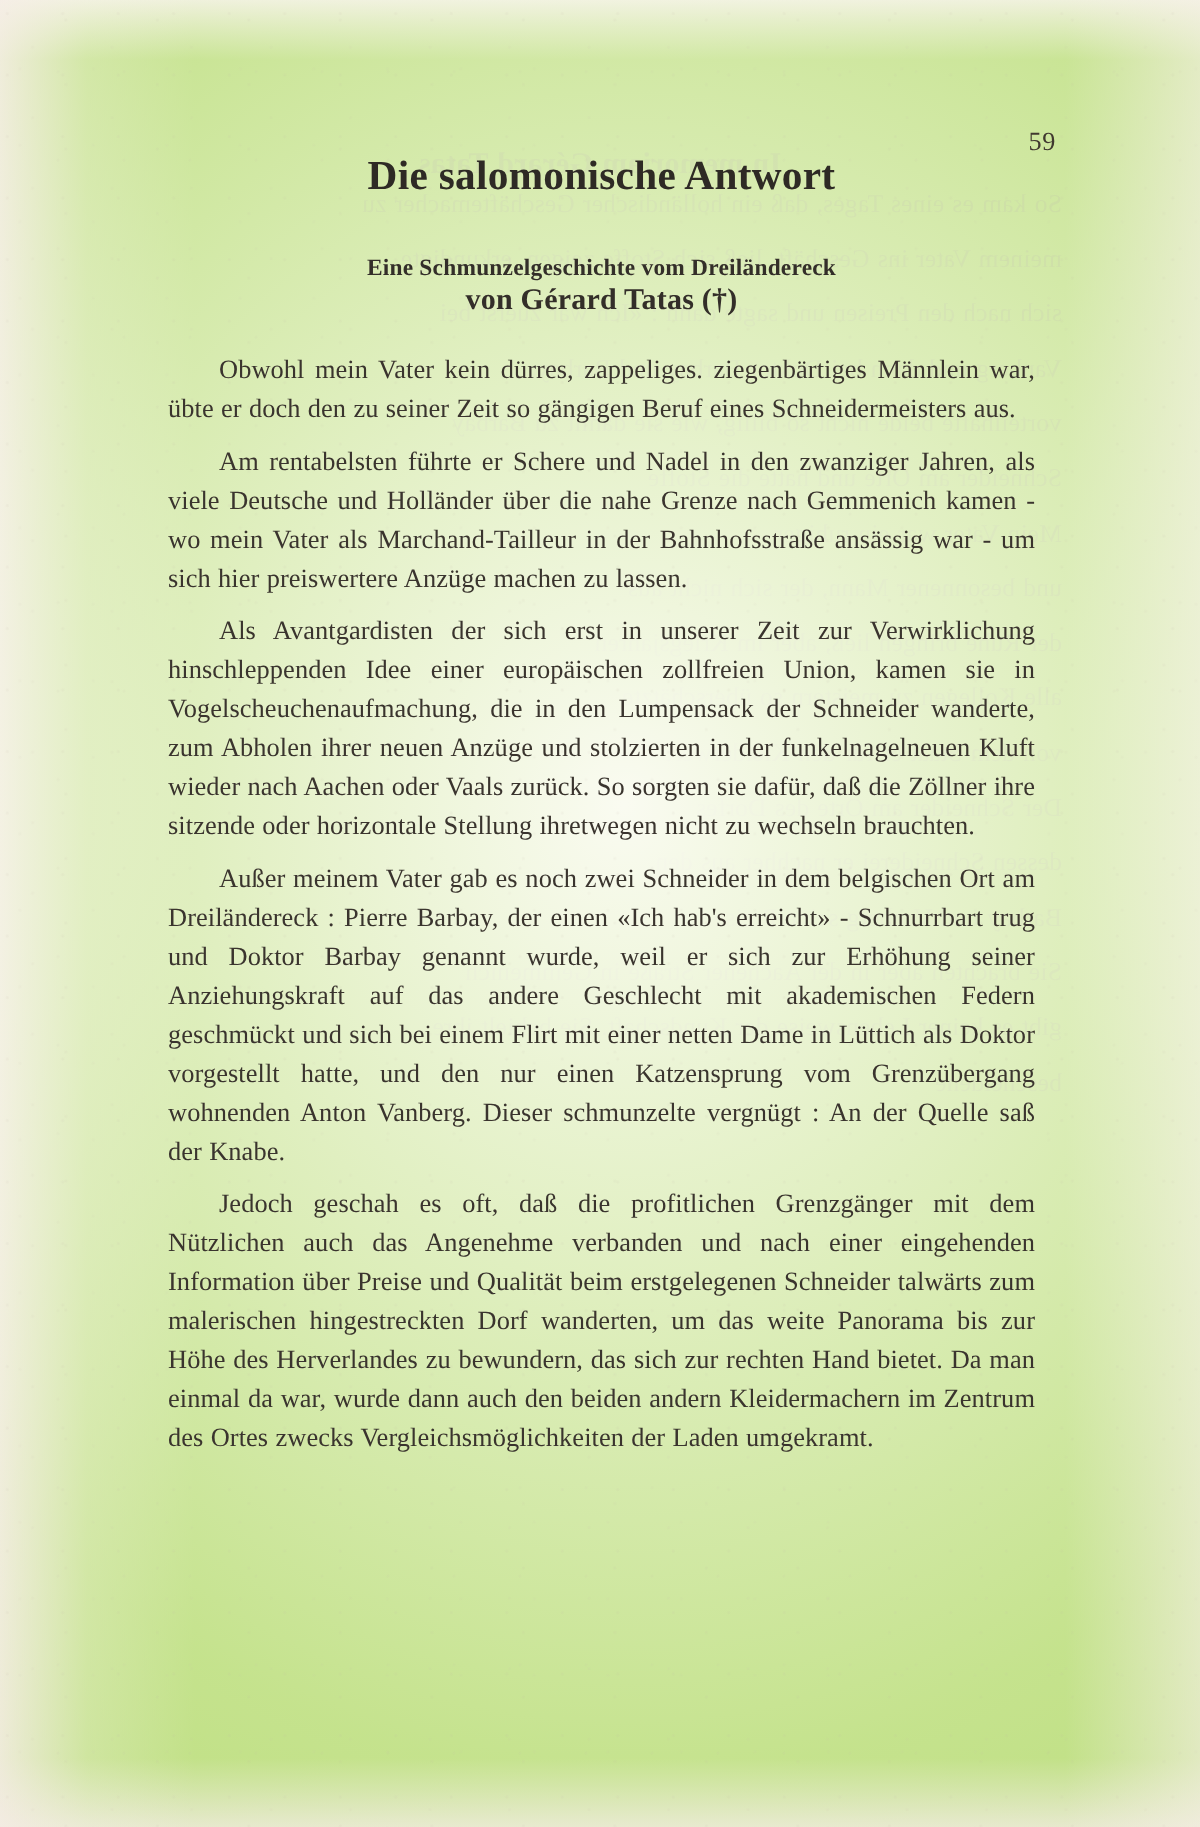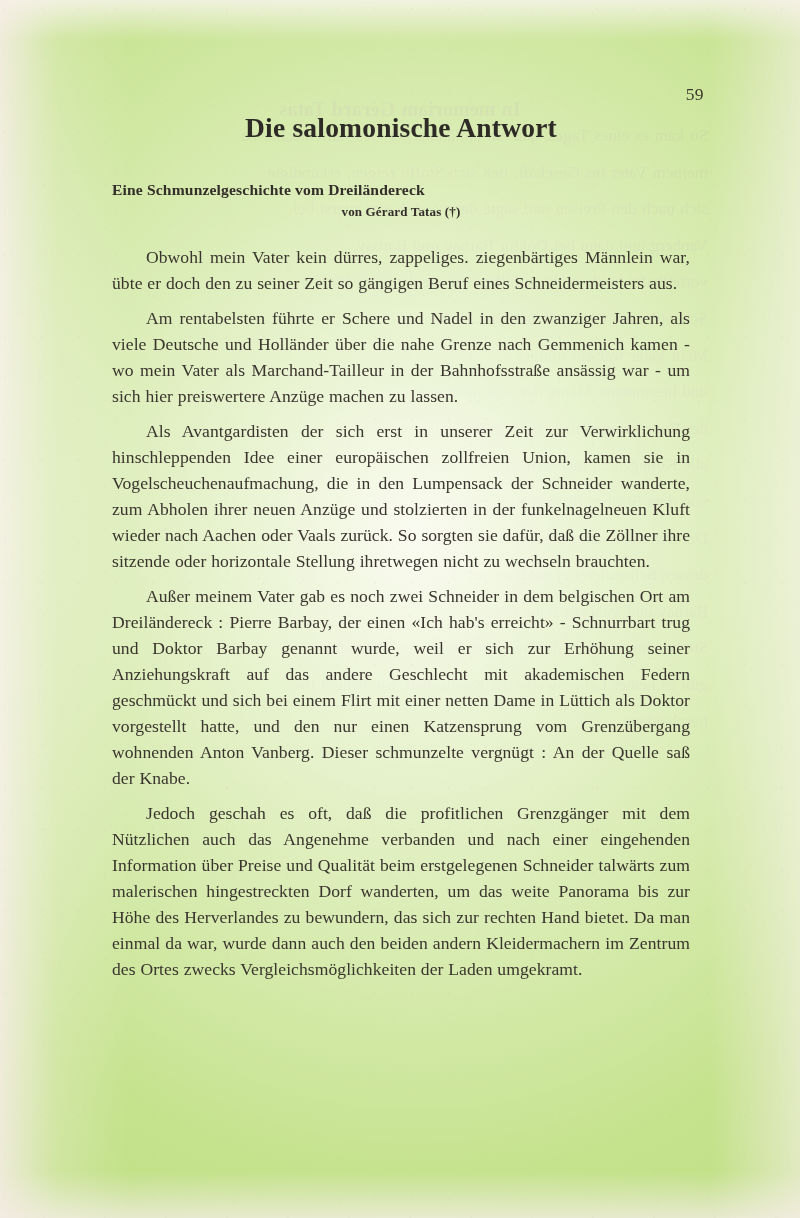--- a/index.html
+++ b/index.html
@@ -86,40 +86,41 @@
   
   #content {
     position: absolute;
     left: 112px;
     top: 100px;
     width: 578px;
     z-index: 5;
   }
 
   h1.title {
-    margin: 11px;
+    margin: 0;
     font-size: 27.5px;
     font-weight: bold;
     text-align: center;
     letter-spacing: 0.2px;
     color: #2e2a25;
     line-height: 34px;
   }
 
   .subtitle {
     margin: 34px 0 0 0;
     font-size: 15.6px;
     font-weight: bold;
+    text-align: center;
     line-height: 21px;
     color: #332e29;
     letter-spacing: 0.15px;
   }
   .byline {
     margin: 1px 0 0 0;
-    font-size: 13px;
+    font-size: 20px;
     font-weight: bold;
     text-align: center;
     line-height: 21px;
     color: #332e29;
     letter-spacing: 0.15px;
     font-family: Liberation Serif, serif;
   }
 
   .body-text {
     margin: 0;

